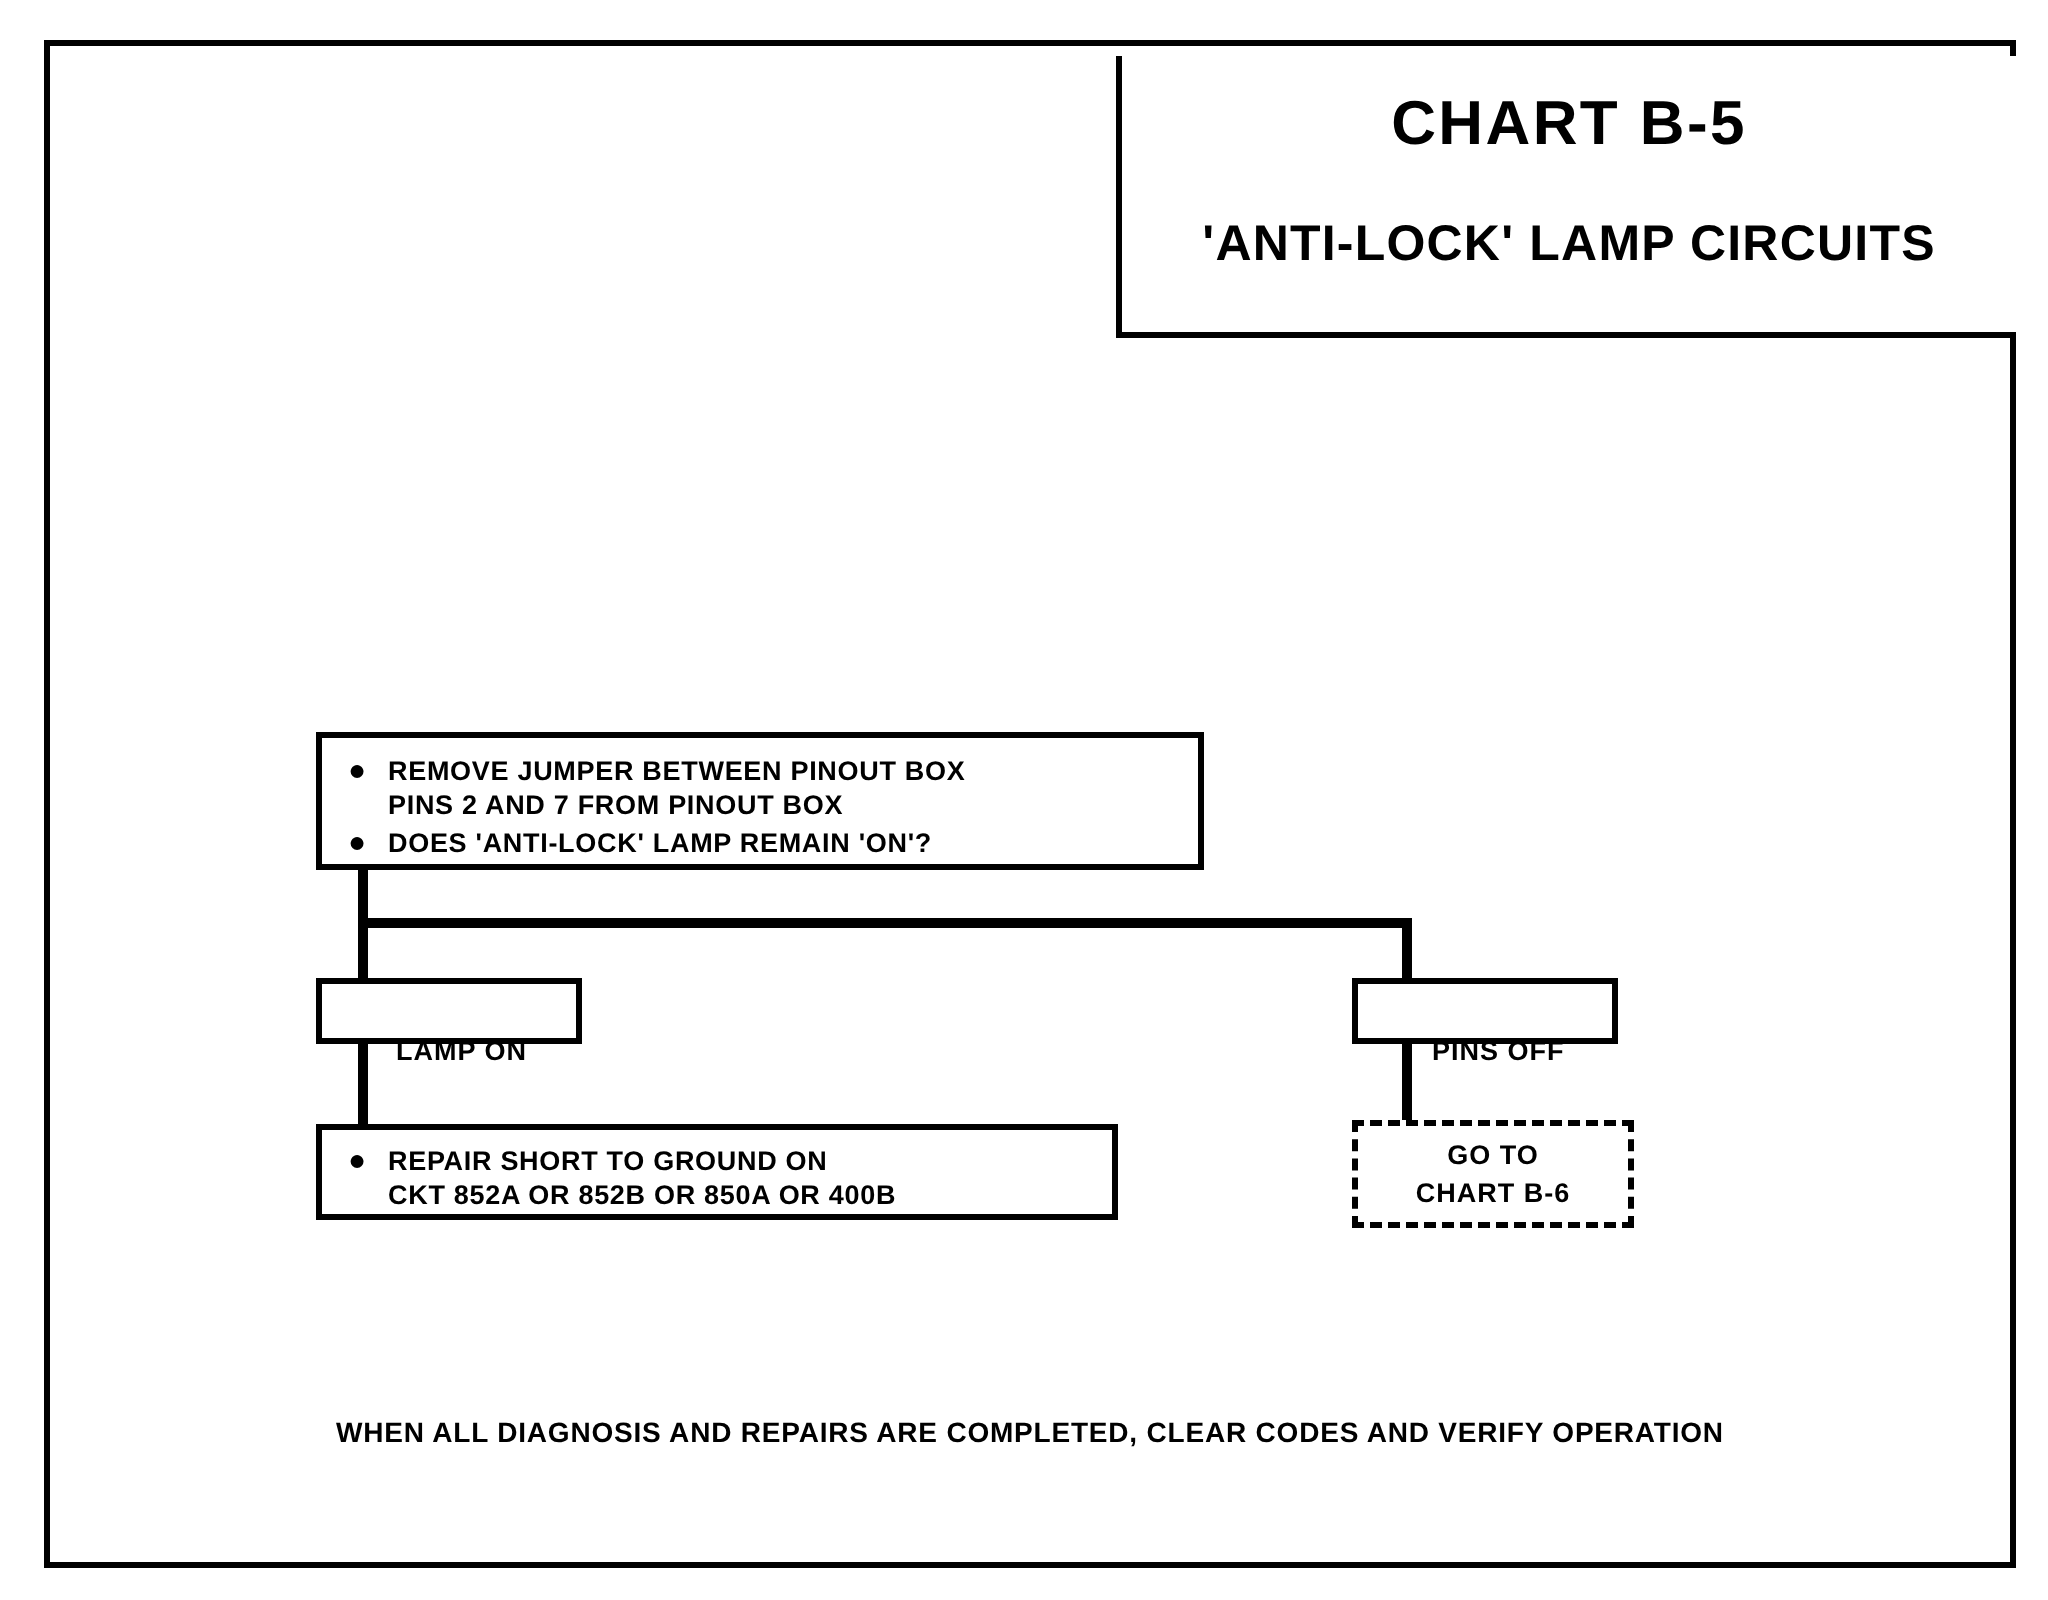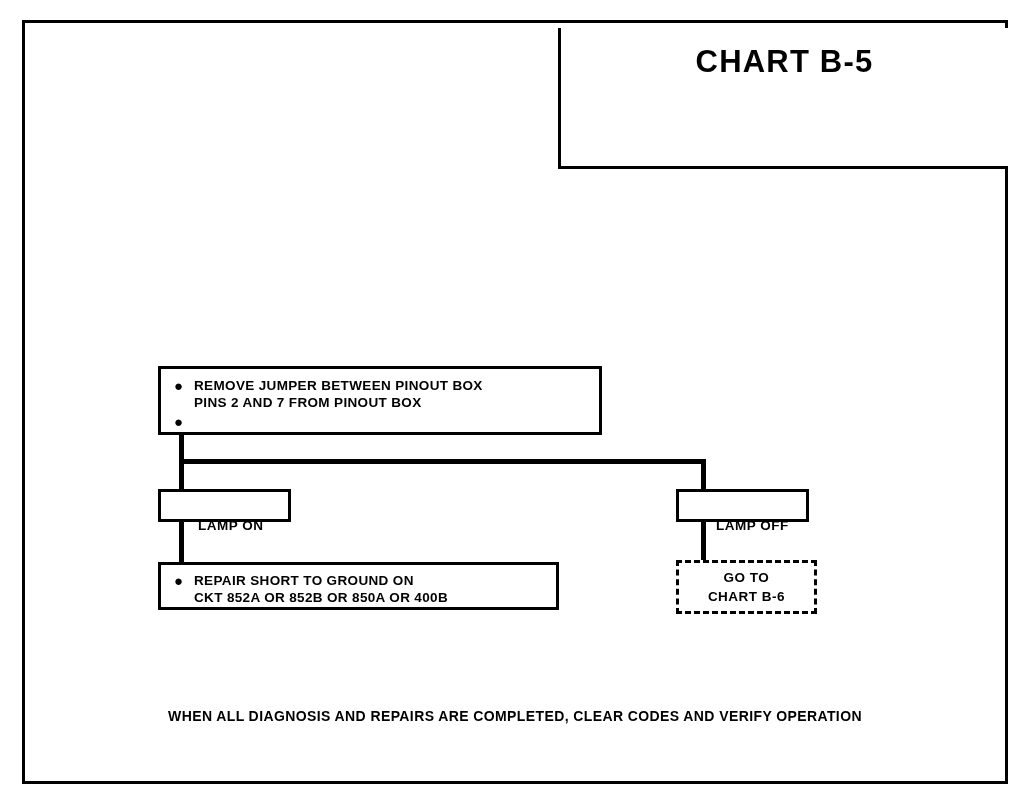--- a/index.html
+++ b/index.html
@@ -200,47 +200,49 @@
 </head>
 <body>
 
 <div id="page">
 
   <div id="outer-frame"></div>
 
   <div id="title-block">
     <div id="title-inner">
       <div class="title-main">CHART B-5</div>
+      <div class="title-sub">'ANTI-LOCK' LAMP CIRCUITS</div>
     </div>
   </div>
 
   <div class="conn" id="conn-stem"></div>
   <div class="conn" id="conn-bus"></div>
   <div class="conn" id="conn-left-drop"></div>
   <div class="conn" id="conn-right-drop"></div>
   <div class="conn" id="conn-on-drop"></div>
   <div class="conn" id="conn-off-drop"></div>
 
   <div class="flow-box" id="box-question">
     <div class="bullet-row">
       <span class="bullet-dot">●</span>
       <span class="bullet-text">REMOVE JUMPER BETWEEN PINOUT BOX
 PINS 2 AND 7 FROM PINOUT BOX</span>
     </div>
     <div class="bullet-row">
       <span class="bullet-dot">●</span>
+      <span class="bullet-text">DOES 'ANTI-LOCK' LAMP REMAIN 'ON'?</span>
     </div>
   </div>
 
   <div class="flow-box label-box" id="box-lamp-on">
     <span class="label-text">LAMP ON</span>
   </div>
 
   <div class="flow-box label-box" id="box-lamp-off">
-    <span class="label-text">LAMP OFF</span>
+    <span class="label-text">PINS OFF</span>
   </div>
 
   <div class="flow-box" id="box-repair">
     <div class="bullet-row">
       <span class="bullet-dot">●</span>
       <span class="bullet-text">REPAIR SHORT TO GROUND ON
 CKT 852A OR 852B OR 850A OR 400B</span>
     </div>
   </div>
 

